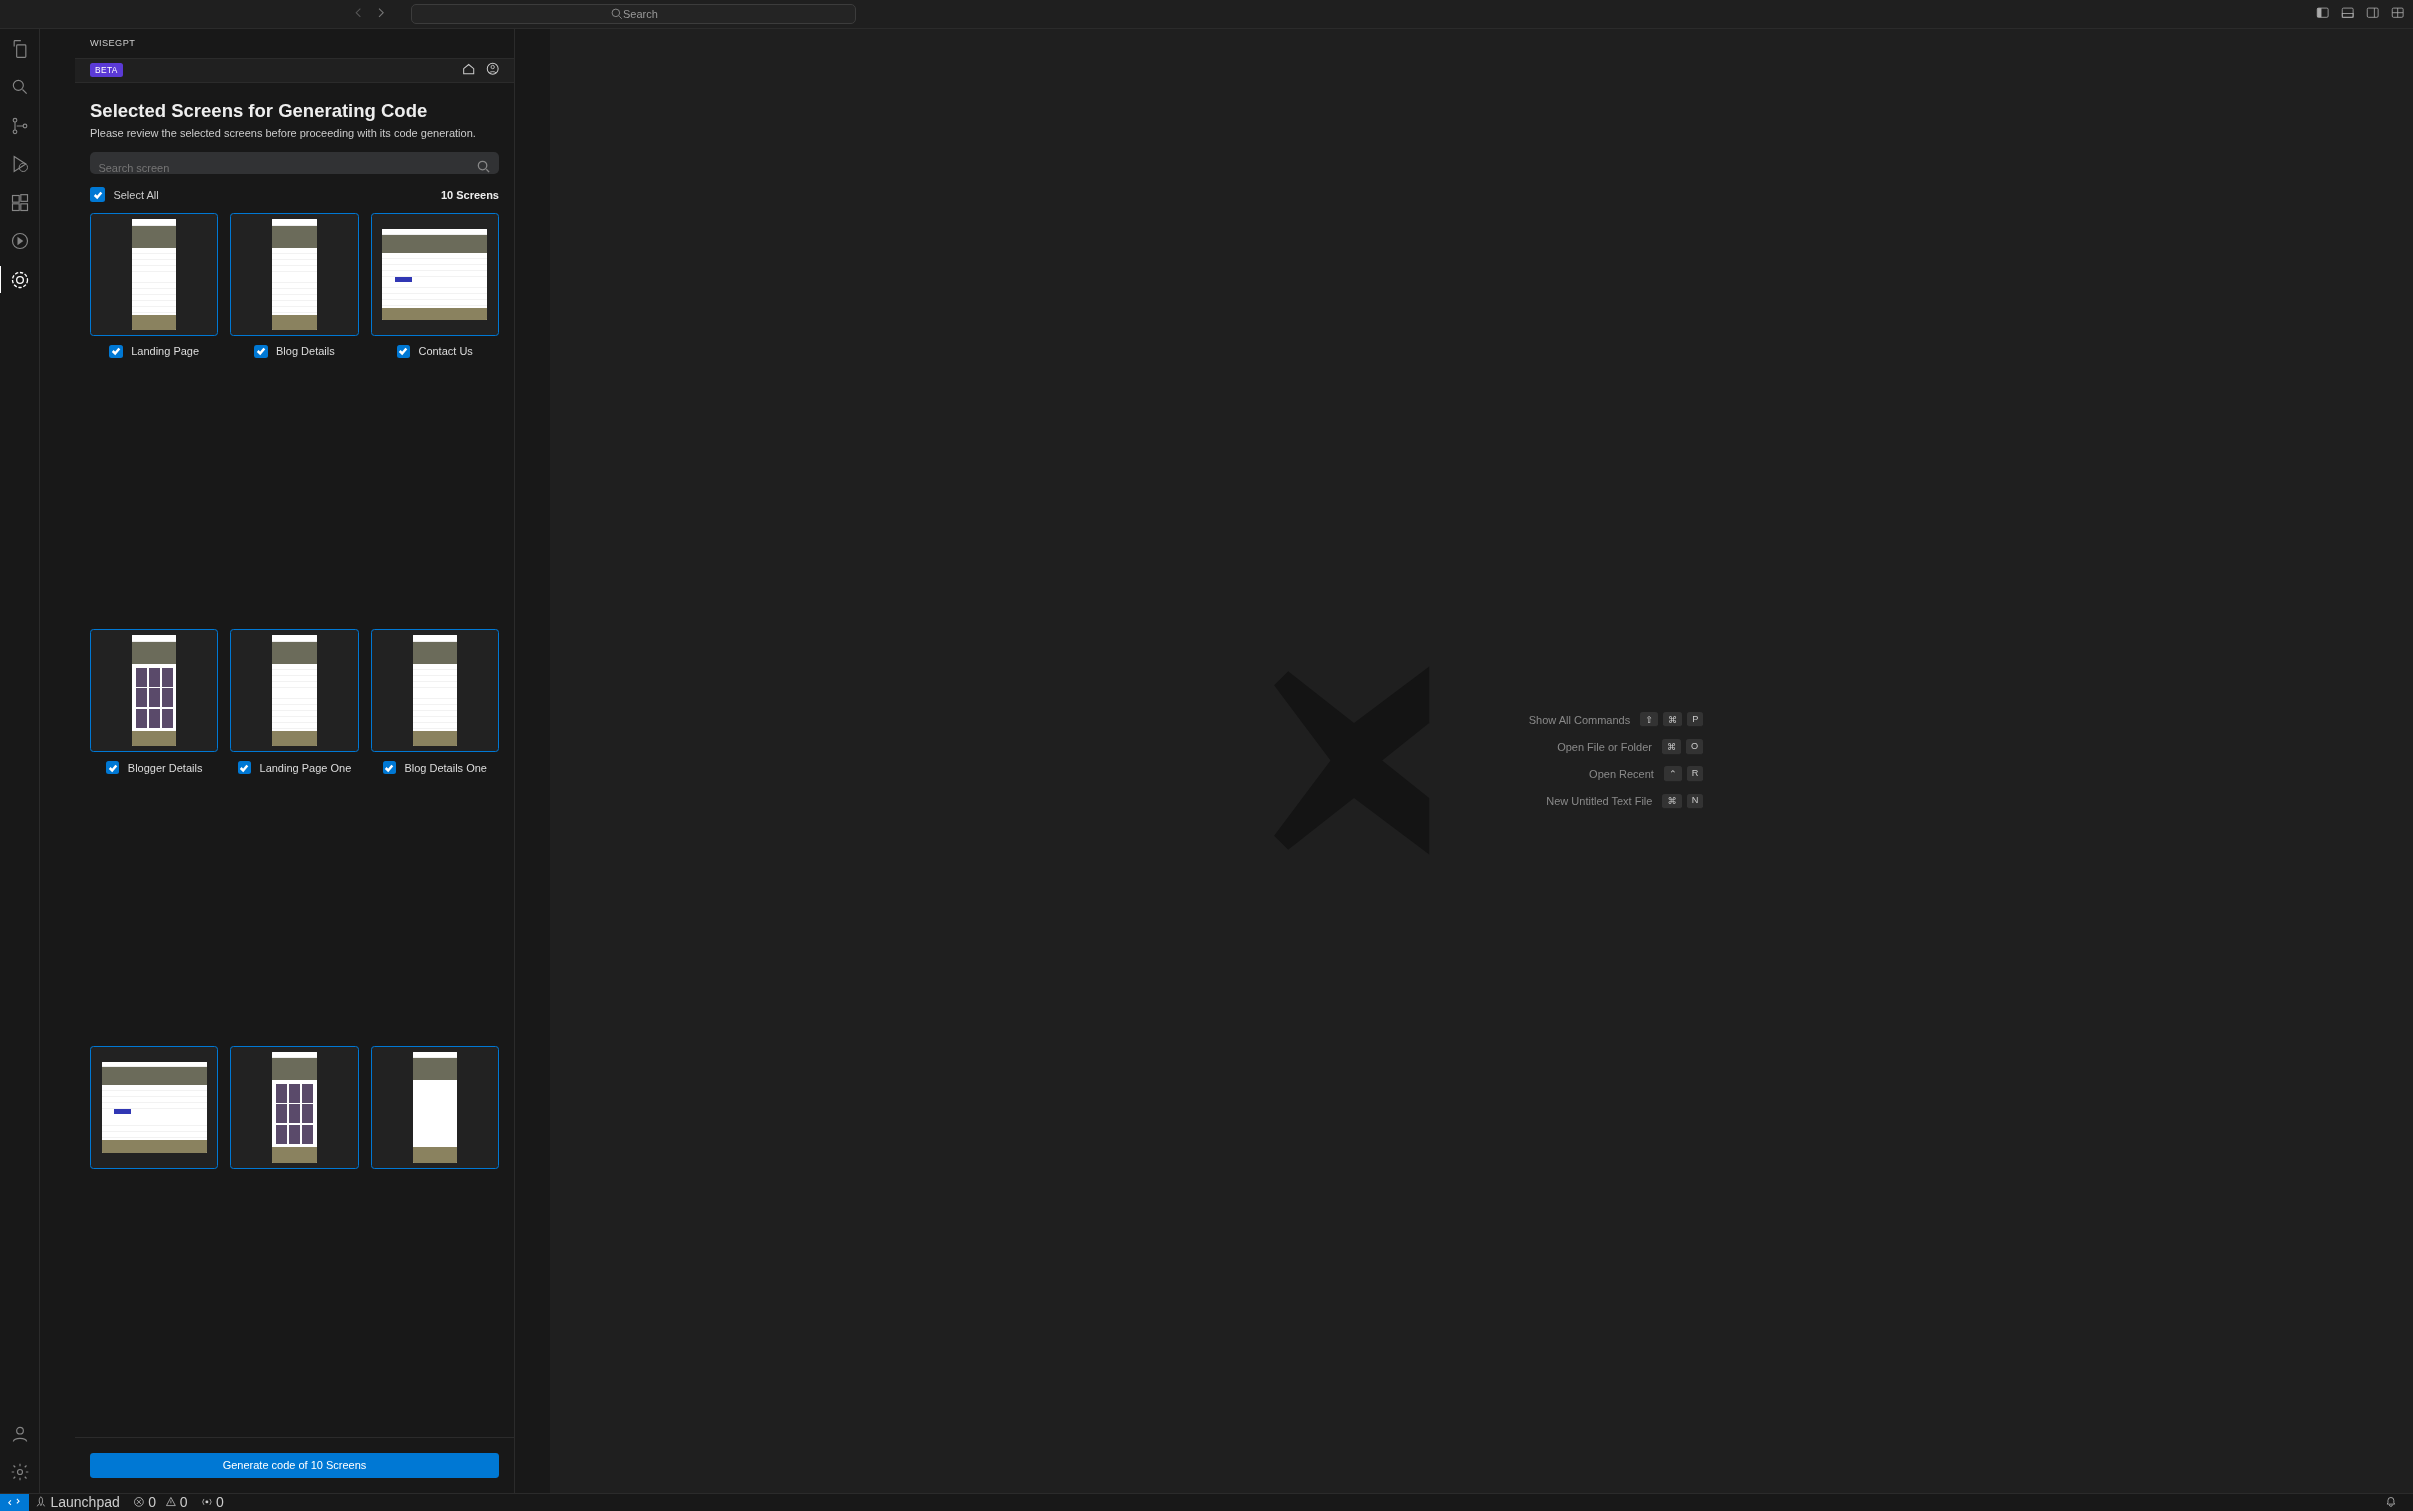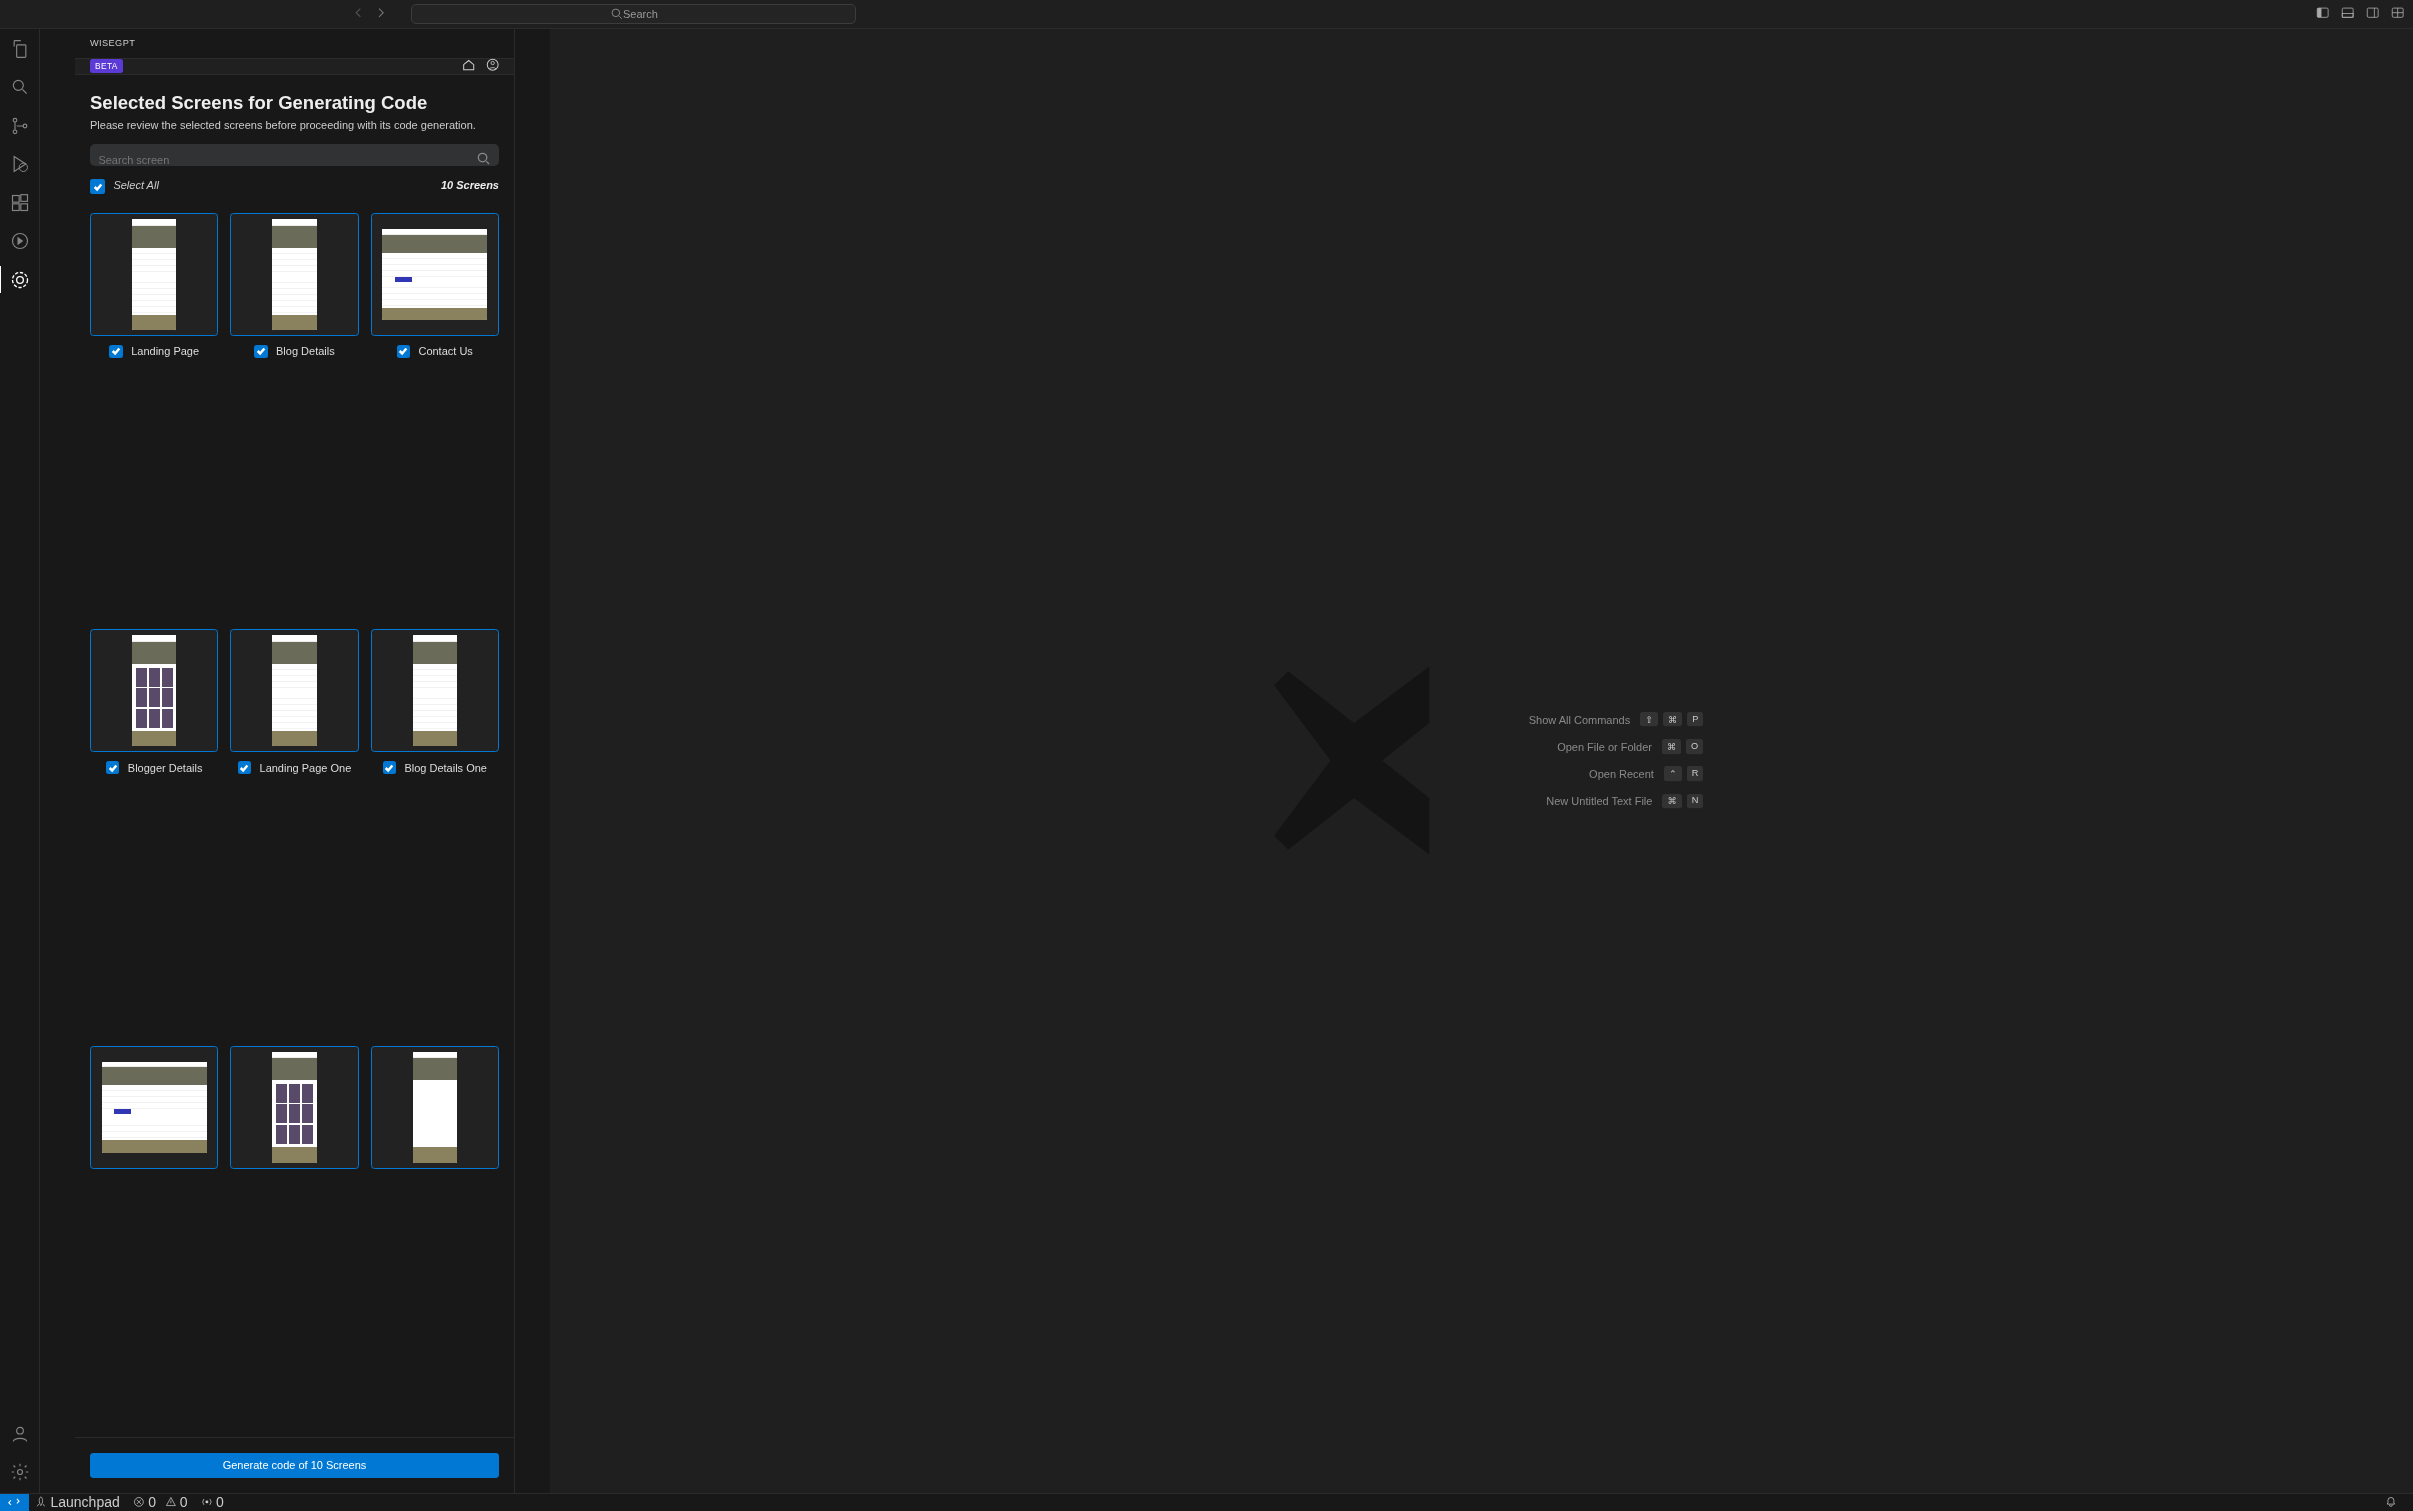--- a/index.html
+++ b/index.html
@@ -20,32 +20,32 @@
     .activity-bar { width: 40px; background: #181818; border-right: 0.8px solid #2b2b2b; display: flex; flex-direction: column; align-items: center; padding-top: 8.4px; gap: 15px; }
     .activity-bar .ab-item { width: 23.5px; height: 23.5px; display: flex; align-items: center; justify-content: center; color: #858585; cursor: pointer; }
     .activity-bar .ab-item.active { color: #fff; }
     .activity-bar .ab-item.active-indicator { position: relative; }
     .activity-bar .ab-item.active-indicator::before { content: ""; position: absolute; left: -8.4px; top: -1.7px; width: 1.7px; height: 27px; background: #fff; }
     .activity-bar .ab-bottom { margin-top: auto; margin-bottom: 8.4px; display: flex; flex-direction: column; gap: 15px; }
 
     
     .sidebar { width: 440px; background: #181818; border-right: 0.8px solid #2b2b2b; display: flex; flex-direction: column; min-height: 0; }
     .sidebar-title { height: 29px; display: flex; align-items: center; padding: 0 15px; font-size: 9.2px; letter-spacing: 0.4px; color: #ccc; }
-    .beta-row { height: 17px; background: #202020; display: flex; align-items: center; padding: 0 15px; gap: 6.7px; border-top: 0.8px solid #2b2b2b; border-bottom: 0.8px solid #2b2b2b; }
+    .beta-row { height: 25px; background: #202020; display: flex; align-items: center; padding: 0 15px; gap: 6.7px; border-top: 0.8px solid #2b2b2b; border-bottom: 0.8px solid #2b2b2b; }
     .beta-badge { background: #5b3ad6; color: #fff; font-size: 8.4px; padding: 1.7px 5px; border-radius: 2.5px; letter-spacing: 0.4px; }
     .beta-row .row-icons { margin-left: auto; display: flex; gap: 10px; color: #ccc; }
 
     .panel-content { padding: 17px 15px 0 15px; display: flex; flex-direction: column; min-height: 0; flex: 1; }
     .panel-heading { font-size: 18.5px; font-weight: 600; color: #eee; margin-bottom: 5px; }
     .panel-sub { font-size: 11px; color: #ccc; margin-bottom: 13.4px; }
     .screen-search { height: 22px; background: #313234; border-radius: 5px; display: flex; align-items: flex-end; padding: 0 8.4px; color: #888; margin-bottom: 13.4px; }
     .screen-search input { flex: 1; background: transparent; border: none; outline: none; color: #ccc; font-size: 11px; }
     .screen-search svg { width: 15px; height: 15px; }
 
-    .select-row { display: flex; align-items: flex-start; margin-bottom: 19px; font-style: italic; }
+    .select-row { display: flex; align-items: center; margin-bottom: 11px; }
     .select-row .count { margin-left: auto; font-weight: 600; color: #eee; }
 
     .chk { width: 15px; height: 15px; background: #0078d4; border-radius: 2.5px; display: inline-flex; align-items: center; justify-content: center; margin-right: 8.4px; flex-shrink: 0; }
     .chk svg { width: 10px; height: 10px; stroke: #fff; stroke-width: 3; fill: none; }
     .chk.small { width: 13.4px; height: 13.4px; }
 
     .screens-grid { flex: 1; overflow-y: auto; display: grid; grid-template-columns: repeat(3, 1fr); gap: 11.8px 11.8px; padding-bottom: 8.4px; }
     .screen-card { display: flex; flex-direction: column; }
     .thumb { border: 0.8px solid #0078d4; border-radius: 3.4px; height: 123px; background: #222; display: flex; align-items: center; justify-content: center; overflow: hidden; padding: 5px; }
     .page-preview { width: 38%; height: 100%; background: #fff; border-radius: 0.8px; position: relative; overflow: hidden; }

